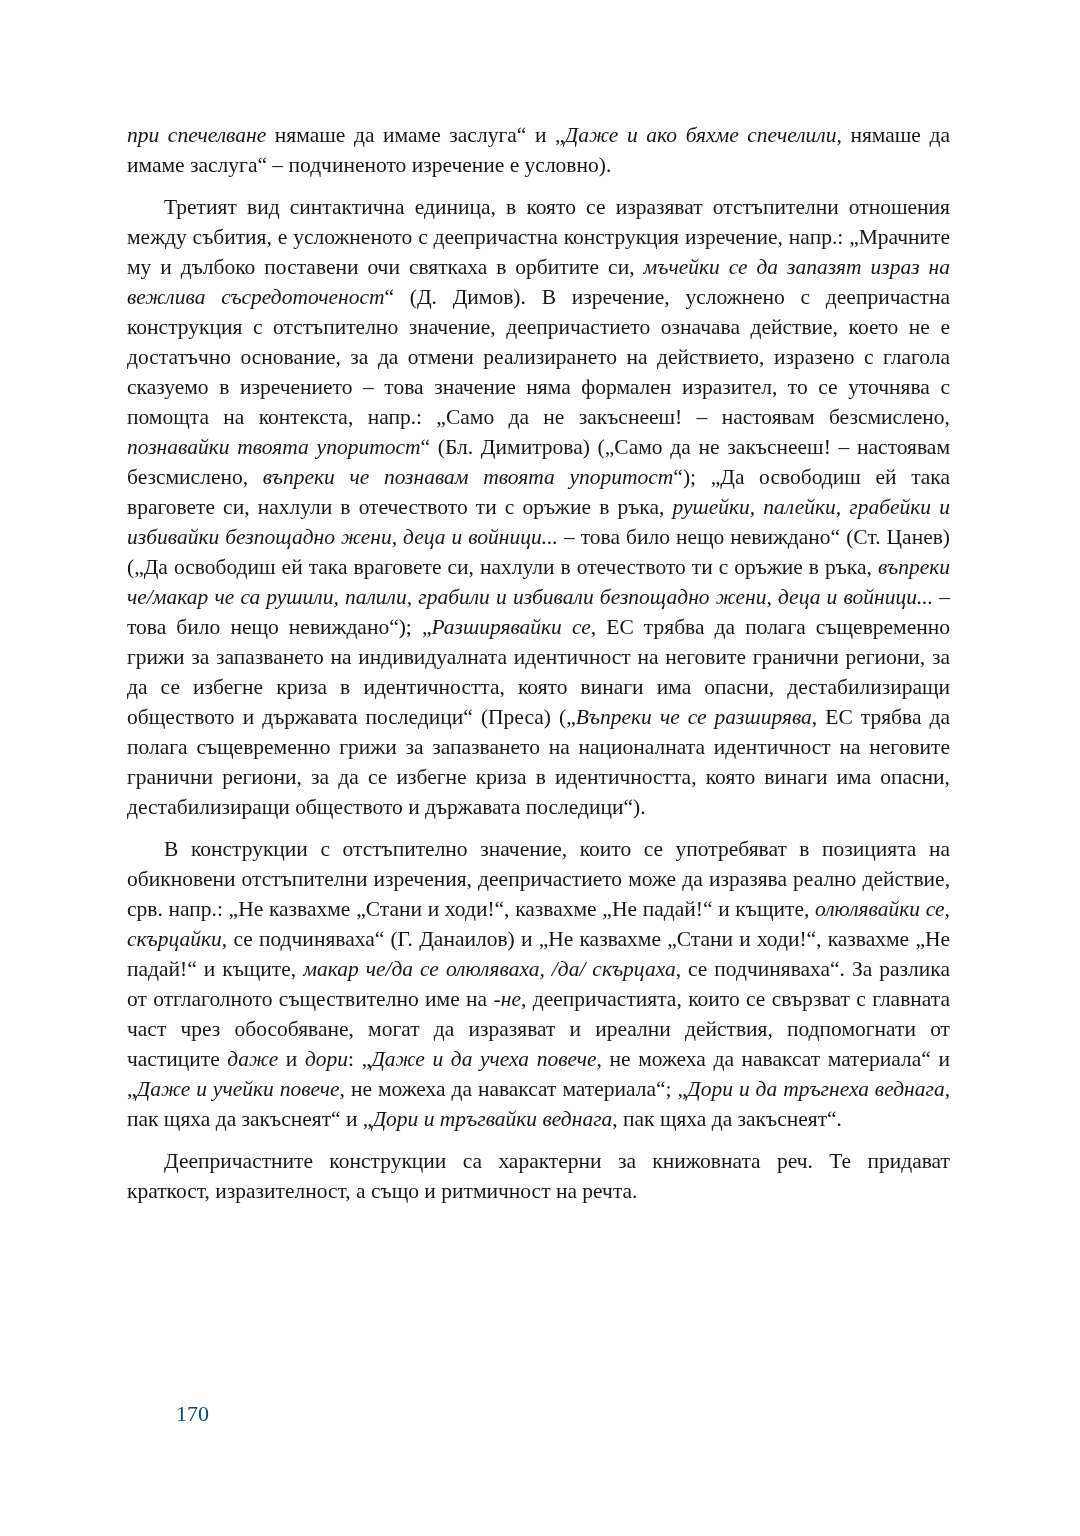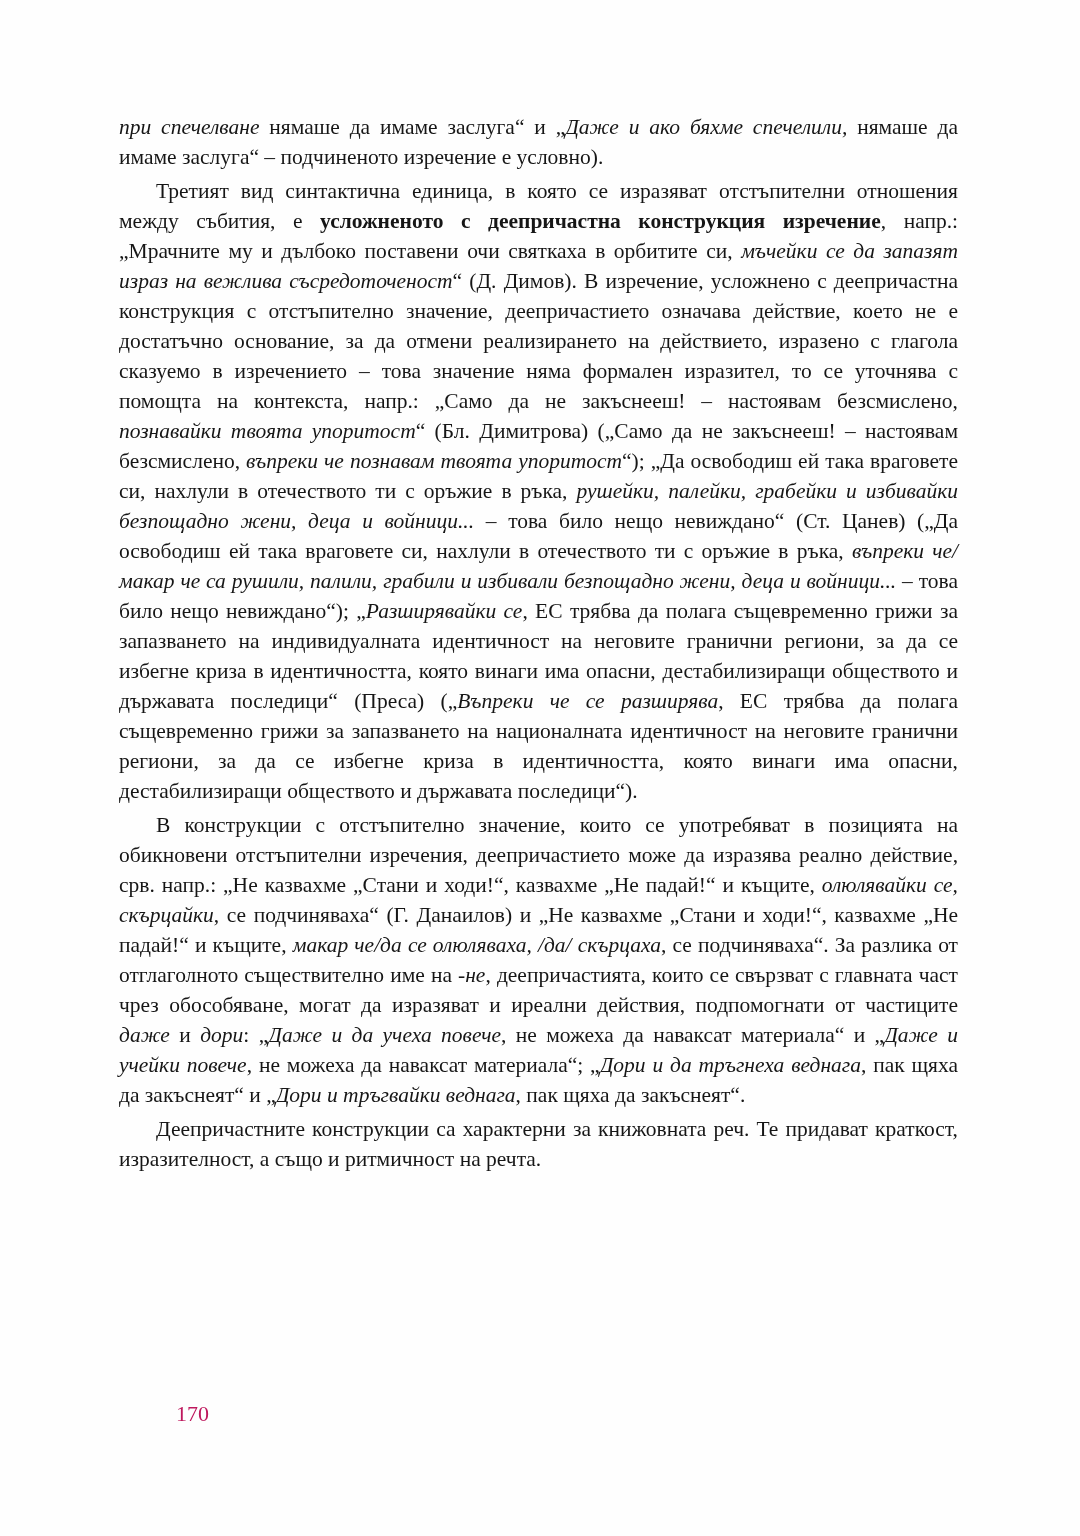--- a/index.html
+++ b/index.html
@@ -19,36 +19,36 @@
   .text-block {
     position: absolute;
     left: 115px;
     top: 108px;
     width: 847px;
     font-size: 21.5px;
     line-height: 30px;
     text-align: justify;
   }
   .para {
-    margin: 4px;
+    margin: 12px;
     padding: 0;
   }
   .para.indent {
     text-indent: 37px;
   }
   .seg-normal { font-style: normal; font-weight: normal; }
   .seg-italic { font-style: italic; }
-  .seg-bold   { font-weight: bold; }
+  .seg-bold   { font-weight: normal; }
   .page-number {
     position: absolute;
     left: 176px;
     top: 1399px;
     font-size: 22px;
     line-height: 30px;
-    color: #be185d;
+    color: #0c4a6e;
   }
 </style>
 </head>
 <body>
 
 <div class="page">
   <main class="text-block">
       <p class="para"><span class="seg-italic">при спечелване</span><span class="seg-normal"> нямаше да имаме заслуга“ и „</span><span class="seg-italic">Даже и ако бяхме спечелили,</span><span class="seg-normal"> нямаше да имаме заслуга“ – подчиненото изречение е условно).</span></p>
       <p class="para indent"><span class="seg-normal">Третият вид синтактична единица, в която се изразяват отстъпителни отношения между събития, е </span><span class="seg-bold">усложненото с деепричастна конструкция изречение</span><span class="seg-normal">, напр.: „Мрачните му и дълбоко поставени очи святкаха в орбитите си, </span><span class="seg-italic">мъчейки се да запазят израз на вежлива съсредоточеност</span><span class="seg-normal">“ (Д. Димов). В изречение, усложнено с деепричастна конструкция с отстъпително значение, деепричастието означава действие, което не е достатъчно основание, за да отмени реализирането на действието, изразено с глагола сказуемо в изречението – това значение няма формален изразител, то се уточнява с помощта на контекста, напр.: „Само да не закъснееш! – настоявам безсмислено, </span><span class="seg-italic">познавайки твоята упоритост</span><span class="seg-normal">“ (Бл. Димитрова) („Само да не закъснееш! – настоявам безсмислено, </span><span class="seg-italic">въпреки че познавам твоята упоритост</span><span class="seg-normal">“); „Да освободиш ей така враговете си, нахлули в отечеството ти с оръжие в ръка, </span><span class="seg-italic">рушейки, палейки, грабейки и избивайки безпощадно жени, деца и войници...</span><span class="seg-normal"> – това било нещо невиждано“ (Ст. Цанев) („Да освободиш ей така враговете си, нахлули в отечеството ти с оръжие в ръка, </span><span class="seg-italic">въпреки че/макар че са рушили, палили, грабили и избивали безпощадно жени, деца и войници...</span><span class="seg-normal"> – това било нещо невиждано“); „</span><span class="seg-italic">Разширявайки се</span><span class="seg-normal">, ЕС трябва да полага същевременно грижи за запазването на индивидуалната идентичност на неговите гранични региони, за да се избегне криза в идентичността, която винаги има опасни, дестабилизиращи обществото и държавата последици“ (Преса) („</span><span class="seg-italic">Въпреки че се разширява</span><span class="seg-normal">, ЕС трябва да полага същевременно грижи за запазването на националната идентичност на неговите гранични региони, за да се избегне криза в идентичността, която винаги има опасни, дестабилизиращи обществото и държавата последици“).</span></p>
       <p class="para indent"><span class="seg-normal">В конструкции с отстъпително значение, които се употребяват в позицията на обикновени отстъпителни изречения, деепричастието може да изразява реално действие, срв. напр.: „Не казвахме „Стани и ходи!“, казвахме „Не падай!“ и къщите, </span><span class="seg-italic">олюлявайки се, скърцайки</span><span class="seg-normal">, се подчиняваха“ (Г. Данаилов) и „Не казвахме „Стани и ходи!“, казвахме „Не падай!“ и къщите, </span><span class="seg-italic">макар че/да се олюляваха, /да/ скърцаха</span><span class="seg-normal">, се подчиняваха“. За разлика от отглаголното съществително име на </span><span class="seg-italic">-не</span><span class="seg-normal">, деепричастията, които се свързват с главната част чрез обособяване, могат да изразяват и иреални действия, подпомогнати от частиците </span><span class="seg-italic">даже</span><span class="seg-normal"> и </span><span class="seg-italic">дори</span><span class="seg-normal">: „</span><span class="seg-italic">Даже и да учеха повече</span><span class="seg-normal">, не можеха да наваксат материала“ и „</span><span class="seg-italic">Даже и учейки повече</span><span class="seg-normal">, не можеха да наваксат материала“; „</span><span class="seg-italic">Дори и да тръгнеха веднага</span><span class="seg-normal">, пак щяха да закъснеят“ и „</span><span class="seg-italic">Дори и тръгвайки веднага</span><span class="seg-normal">, пак щяха да закъснеят“.</span></p>

